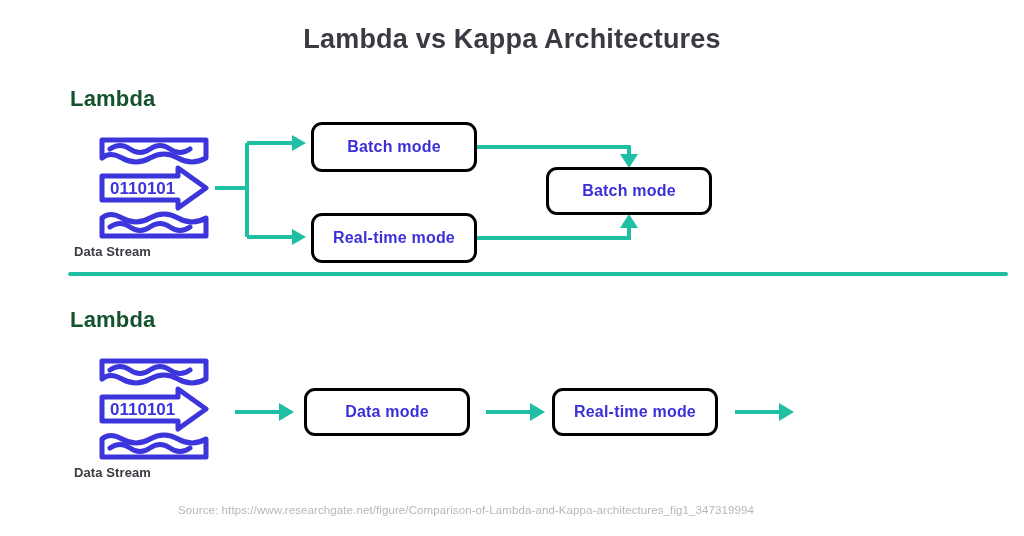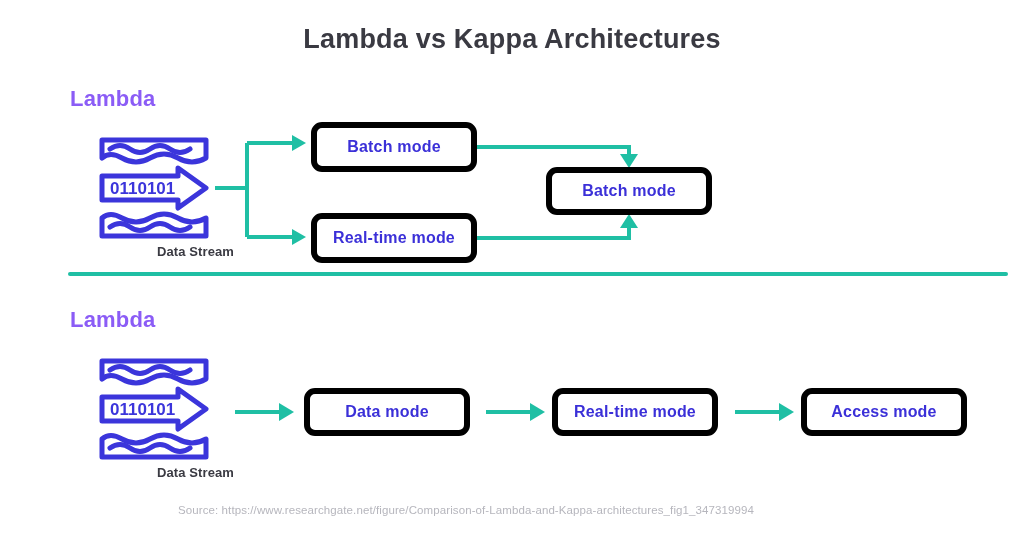--- a/index.html
+++ b/index.html
@@ -30,21 +30,21 @@
     font-weight: bold;
     color: #3a3a42;
     letter-spacing: 0.2px;
   }
 
   
   .section-header {
     position: absolute;
     font-size: 22px;
     font-weight: bold;
-    color: #8b5cf6;
+    color: #14532d;
     letter-spacing: 0.2px;
   }
   .section-header.lambda { left: 70px; top: 86px; }
   .section-header.kappa  { left: 70px; top: 307px; }
 
   
   .divider {
     position: absolute;
     left: 68px;
     top: 272px;
@@ -59,34 +59,34 @@
     position: absolute;
     width: 116px;
     height: 108px;
   }
   .stream-icon.lambda { left: 96px; top: 134px; }
   .stream-icon.kappa  { left: 96px; top: 355px; }
 
   .stream-label {
     position: absolute;
     width: 160px;
-    text-align: right;
+    text-align: left;
     font-size: 13px;
     font-weight: bold;
     color: #3a3a42;
     letter-spacing: 0.1px;
   }
   .stream-label.lambda { left: 74px; top: 244px; }
   .stream-label.kappa  { left: 74px; top: 465px; }
 
   
   .flow-box {
     position: absolute;
     box-sizing: border-box;
-    border: 6px solid #000000;
+    border: 3px solid #000000;
     border-radius: 11px;
     background: #ffffff;
     display: flex;
     align-items: center;
     justify-content: center;
     color: #3b30d8;
     font-size: 16px;
     font-weight: bold;
     letter-spacing: 0.2px;
   }
@@ -205,17 +205,16 @@
       <polygon points="294,412 279,403 279,421"></polygon>
       <polygon points="545,412 530,403 530,421"></polygon>
       <polygon points="794,412 779,403 779,421"></polygon>
     </g>
   </svg>
 
   <div class="flow-box box-data-queue">Data mode</div>
 
   <div class="flow-box box-realtime-kappa">Real-time mode</div>
 
-  <div class="flow-box box-access-mode">Access mode</div>
 
   <div class="source-note">Source: https://www.researchgate.net/figure/Comparison-of-Lambda-and-Kappa-architectures_fig1_347319994</div>
 
 </div>
 
 </body></html>

